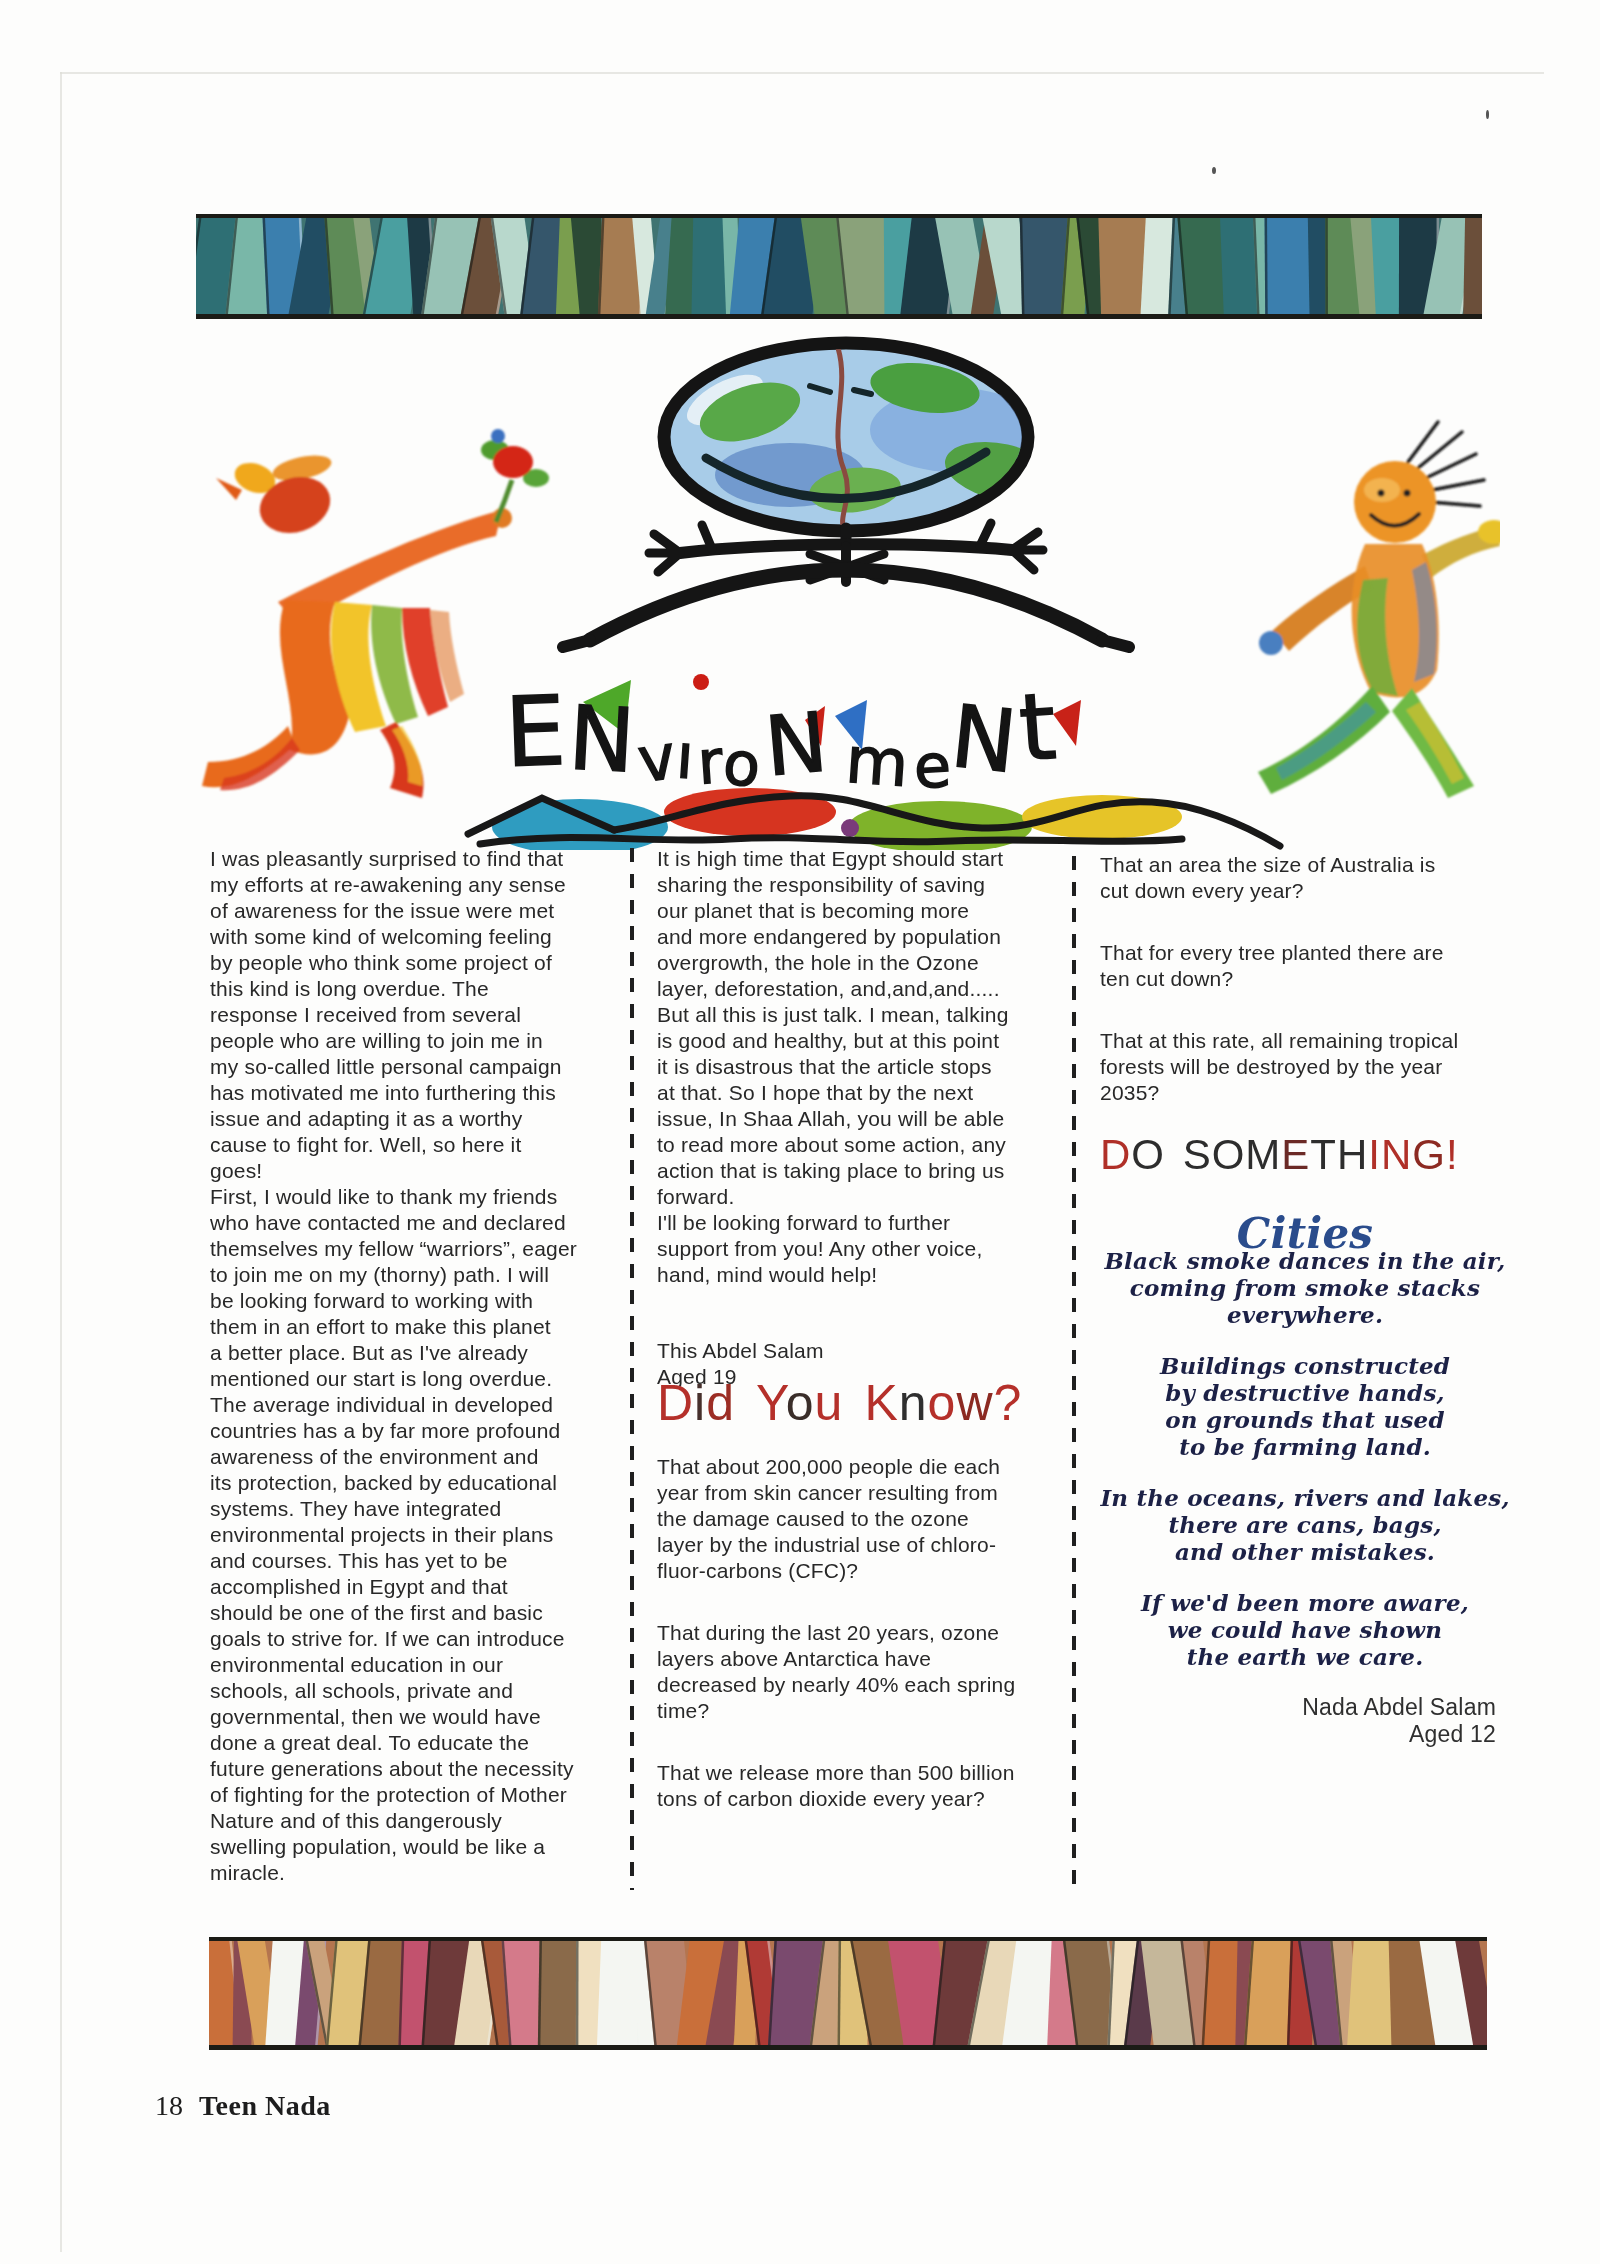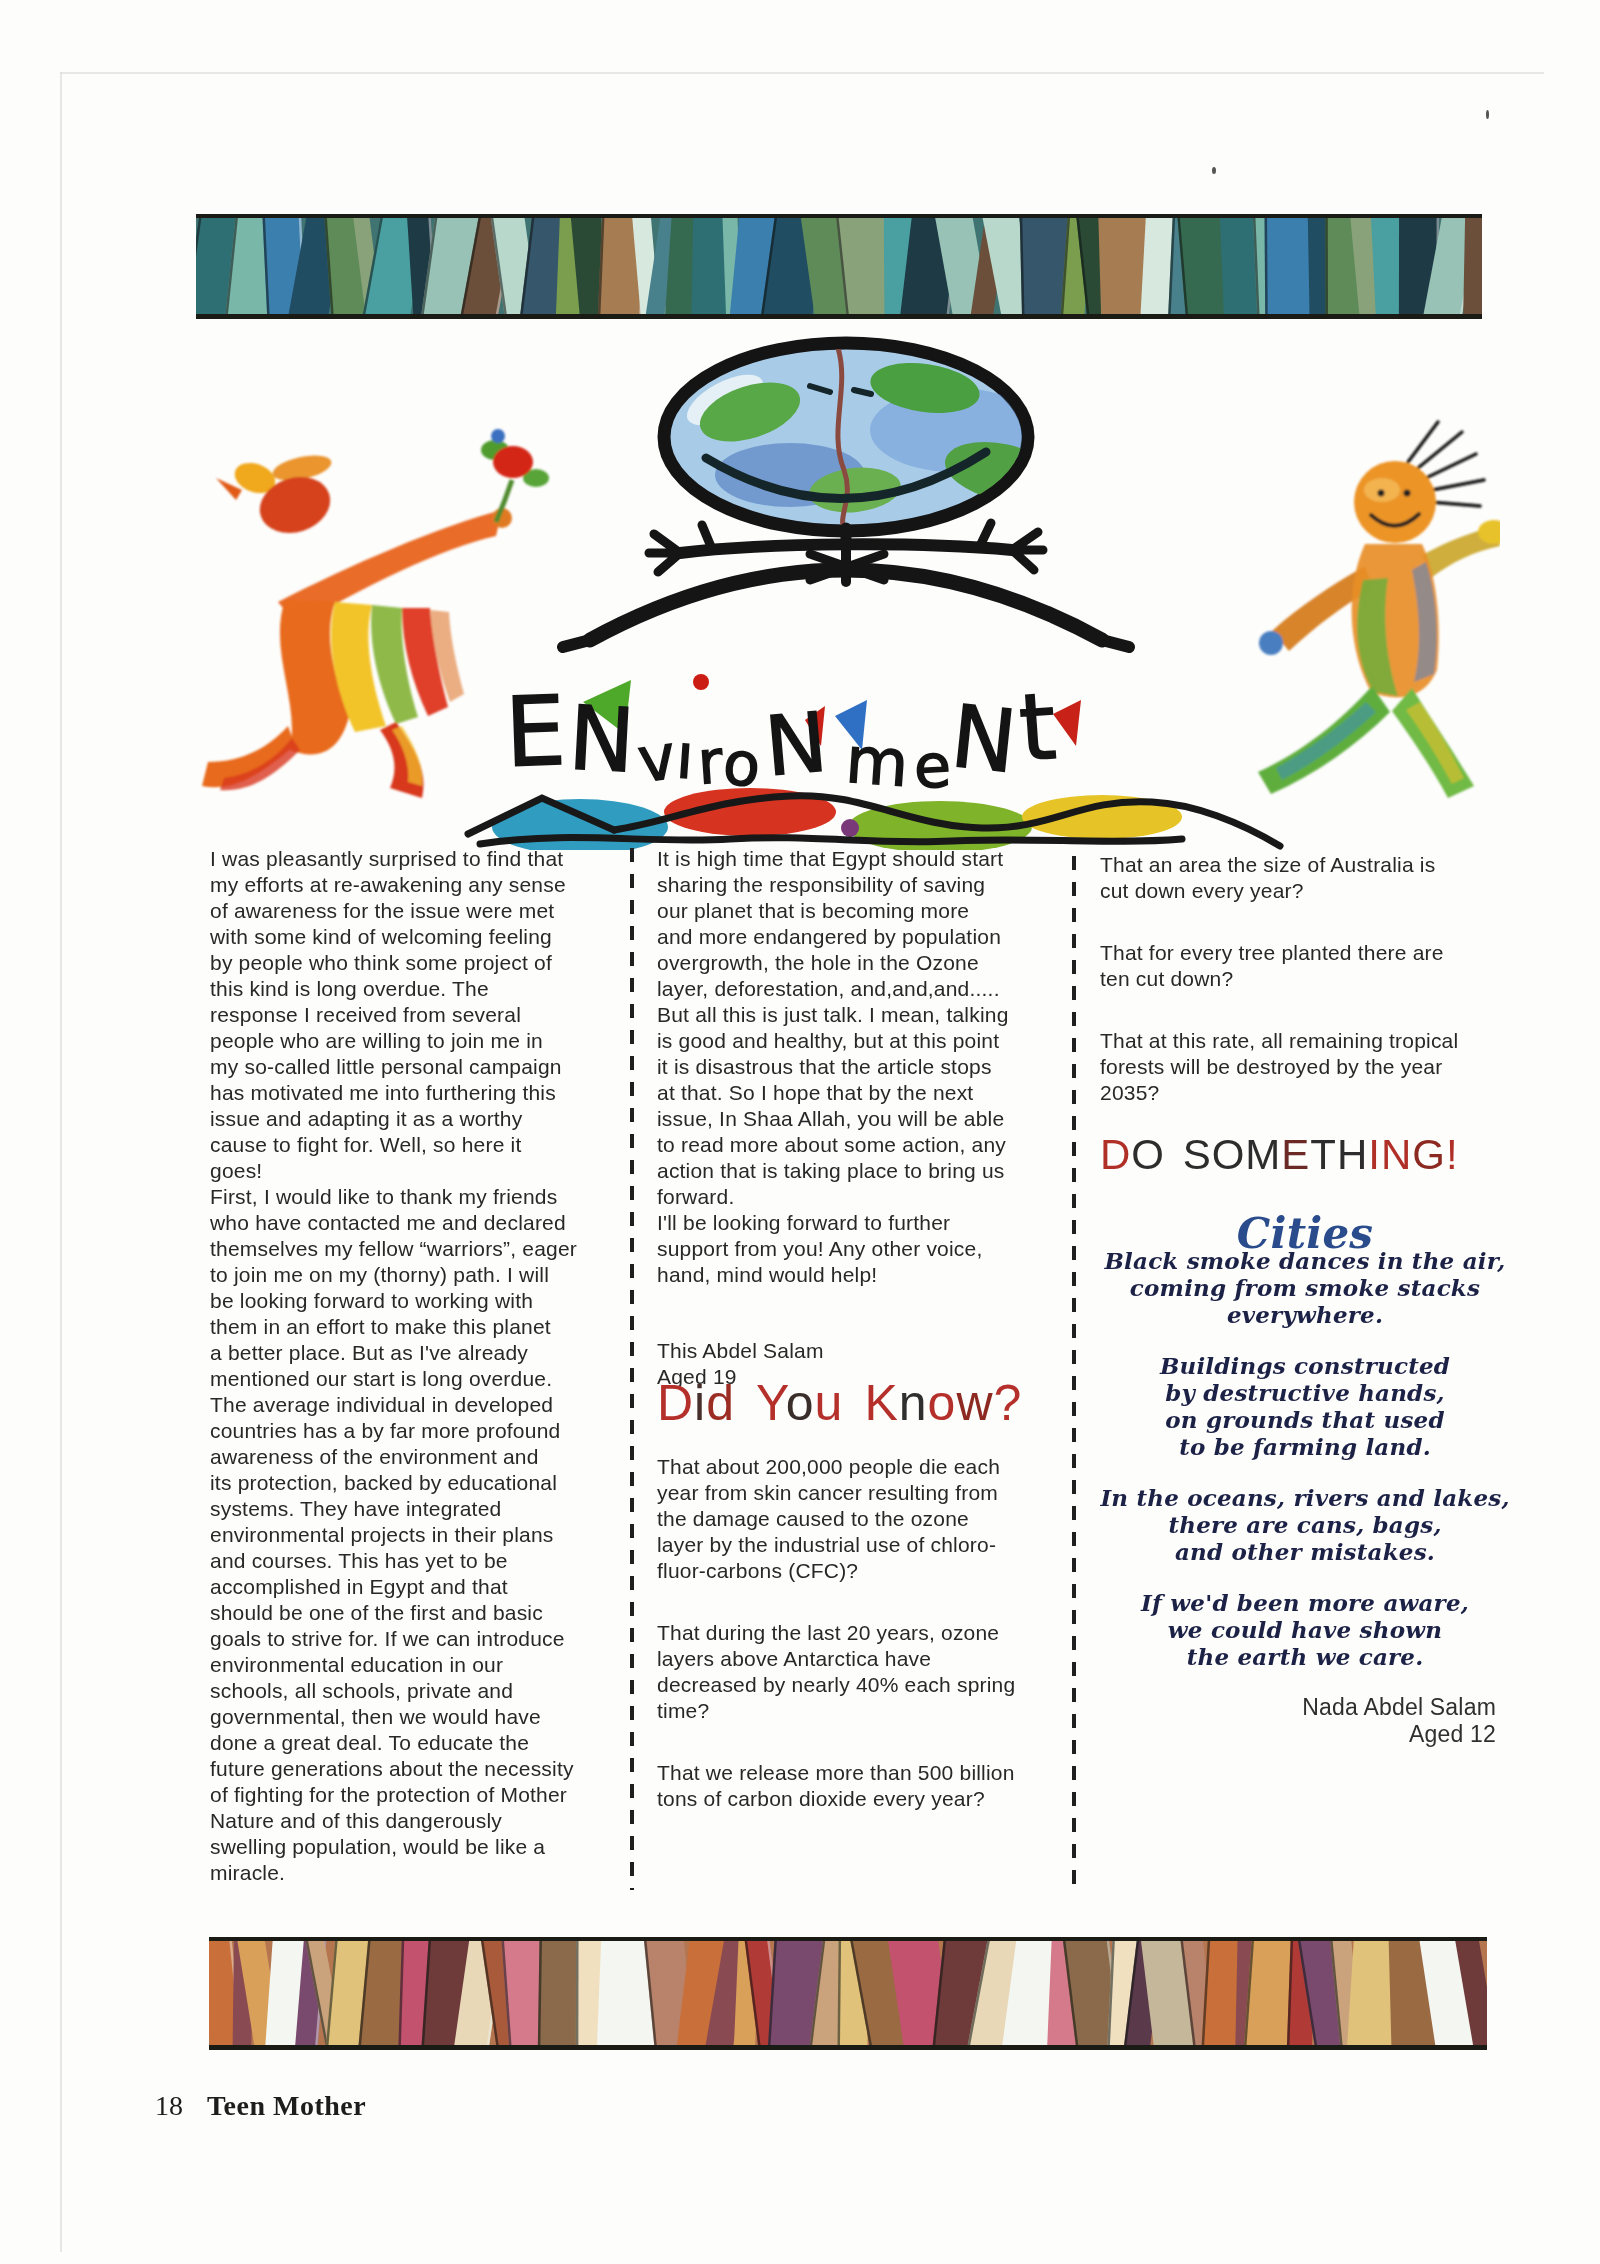--- a/index.html
+++ b/index.html
@@ -47,21 +47,21 @@
   .poem{margin-top:52px;text-align:center;font-family:"DejaVu Serif",serif;
         font-style:italic;font-weight:bold;color:#1c2146;}
   .poem-title{font-size:42px;color:#2a4c8c;margin:0 0 14px 0;}
   .stanza{font-size:23px;line-height:27px;margin:0 0 24px 0 !important;}
   .poem-sig{margin-top:20px !important;text-align:right;font-family:"Liberation Sans",sans-serif;
         font-style:normal;font-weight:normal;font-size:23px;line-height:27px;color:#2f2f2f;
         padding-right:14px;}
 
   .footer{position:absolute;left:155px;top:2090px;font-family:"Liberation Serif",serif;
         font-size:28px;color:#1d1d1d;}
-  .footer .num{margin-right:24px;font-weight:400;}
+  .footer .num{margin-right:16px;font-weight:400;}
   .footer .mag{font-weight:700;letter-spacing:.5px;}
 </style>
 </head>
 <body>
 
 <div class="page">
 
   <div class="scan-edge" style="left:60px;top:72px;width:2px;height:2180px;"></div>
   <div class="scan-edge" style="left:60px;top:72px;width:1484px;height:2px;"></div>
   <div class="speck" style="left:1212px;top:167px;width:4px;height:7px;"></div>
@@ -393,16 +393,16 @@
       <div style="flex: 1 1 21px; background: rgb(176, 58, 53); transform: skewX(-2deg) scaleX(1.25); border-left: 2px solid rgba(15, 20, 18, 0.55); border-right: 0px solid rgba(240, 245, 240, 0.45);"></div>
       <div style="flex: 1 1 29px; background: rgb(122, 74, 110); transform: skewX(9deg) scaleX(1.25); border-left: 2px solid rgba(15, 20, 18, 0.55); border-right: 0px solid rgba(240, 245, 240, 0.45);"></div>
       <div style="flex: 1 1 17px; background: rgb(202, 162, 124); transform: skewX(5.5deg) scaleX(1.25); border-left: 2px solid rgba(15, 20, 18, 0.55); border-right: 0px solid rgba(240, 245, 240, 0.45);"></div>
       <div style="flex: 1 1 47px; background: rgb(224, 194, 122); transform: skewX(-3.6deg) scaleX(1.25); border-left: 0px solid rgba(15, 20, 18, 0.55); border-right: 0px solid rgba(240, 245, 240, 0.45);"></div>
       <div style="flex: 1 1 44px; background: rgb(154, 106, 66); transform: skewX(1.5deg) scaleX(1.25); border-left: 0px solid rgba(15, 20, 18, 0.55); border-right: 0px solid rgba(240, 245, 240, 0.45);"></div>
       <div style="flex: 1 1 40px; background: rgb(244, 246, 242); transform: skewX(8.6deg) scaleX(1.25); border-left: 0px solid rgba(15, 20, 18, 0.55); border-right: 0px solid rgba(240, 245, 240, 0.45);"></div>
       <div style="flex: 1 1 22px; background: rgb(110, 58, 58); transform: skewX(9.7deg) scaleX(1.25); border-left: 0px solid rgba(15, 20, 18, 0.55); border-right: 0px solid rgba(240, 245, 240, 0.45);"></div>
     </div>
 
   <div class="footer">
-    <span class="num">18</span><span class="mag">Teen Mother</span>
+    <span class="num">18</span><span class="mag">Teen Nada</span>
   </div>
 
 </div>
 
 </body></html>

